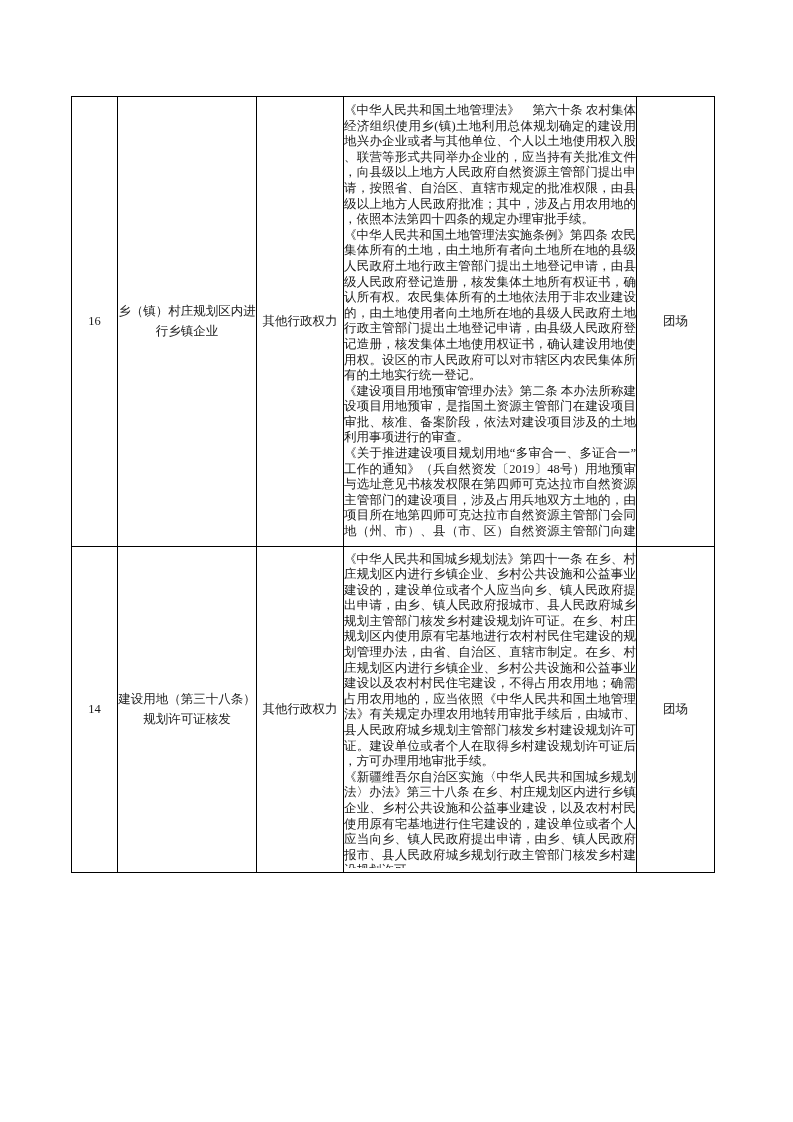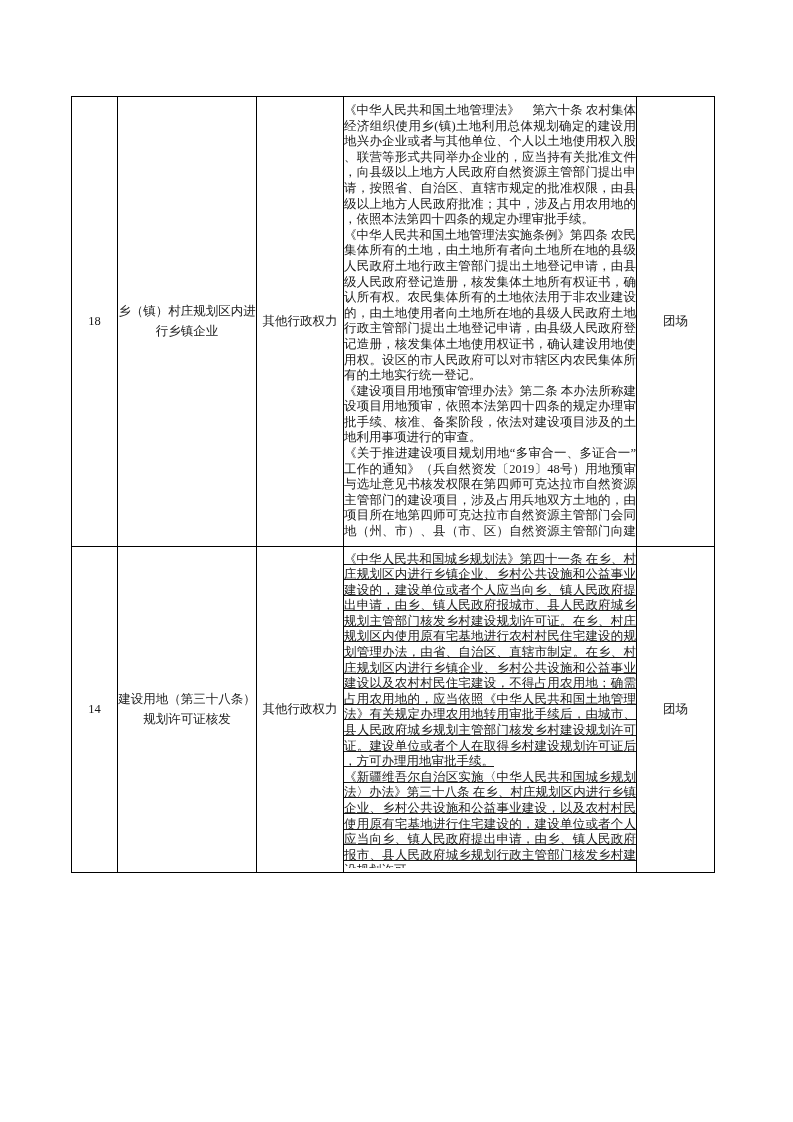--- a/index.html
+++ b/index.html
@@ -37,21 +37,21 @@
     padding: 2px 4px;
   }
   td.legal-cell {
     vertical-align: top;
     padding: 3px 4px 3px 5px;
   }
   .legal-box {
     overflow: hidden;
   }
   .legal-box.r16 { height: 437px; }
-  .legal-box.r17 { height: 316px; text-decoration: underline; }
+  .legal-box.r17 { height: 316px; }
   .para {
     margin: 0;
     text-align: justify;
     text-justify: inter-ideograph;
     word-break: break-all;
     line-break: anywhere;
     line-height: 15.6px;
     font-size: 12.5px;
   }
   tr.row-16 { height: 450px; }
@@ -64,28 +64,28 @@
   <table class="doc-table">
     <colgroup>
       <col style="width:46px">
       <col style="width:139px">
       <col style="width:87px">
       <col style="width:293px">
       <col style="width:78px">
     </colgroup>
     <tbody>
       <tr class="row-16">
-        <td class="center-cell">18</td>
+        <td class="center-cell">16</td>
         <td class="center-cell">乡（镇）村庄规划区内进行乡镇企业</td>
         <td class="center-cell">其他行政权力</td>
         <td class="legal-cell">
           <div class="legal-box r16">
             <p class="para">《中华人民共和国土地管理法》　第六十条 农村集体经济组织使用乡(镇)土地利用总体规划确定的建设用地兴办企业或者与其他单位、个人以土地使用权入股、联营等形式共同举办企业的，应当持有关批准文件，向县级以上地方人民政府自然资源主管部门提出申请，按照省、自治区、直辖市规定的批准权限，由县级以上地方人民政府批准；其中，涉及占用农用地的，依照本法第四十四条的规定办理审批手续。</p>
             <p class="para">《中华人民共和国土地管理法实施条例》第四条 农民集体所有的土地，由土地所有者向土地所在地的县级人民政府土地行政主管部门提出土地登记申请，由县级人民政府登记造册，核发集体土地所有权证书，确认所有权。农民集体所有的土地依法用于非农业建设的，由土地使用者向土地所在地的县级人民政府土地行政主管部门提出土地登记申请，由县级人民政府登记造册，核发集体土地使用权证书，确认建设用地使用权。设区的市人民政府可以对市辖区内农民集体所有的土地实行统一登记。</p>
-            <p class="para">《建设项目用地预审管理办法》第二条 本办法所称建设项目用地预审，依照本法第四十四条的规定办理审批手续、核准、备案阶段，依法对建设项目涉及的土地利用事项进行的审查。</p>
+            <p class="para">《建设项目用地预审管理办法》第二条 本办法所称建设项目用地预审，是指国土资源主管部门在建设项目审批、核准、备案阶段，依法对建设项目涉及的土地利用事项进行的审查。</p>
             <p class="para">《关于推进建设项目规划用地“多审合一、多证合一”工作的通知》（兵自然资发〔2019〕48号）用地预审与选址意见书核发权限在第四师可克达拉市自然资源主管部门的建设项目，涉及占用兵地双方土地的，由项目所在地第四师可克达拉市自然资源主管部门会同地（州、市）、县（市、区）自然资源主管部门向建设单位核发建设项目用地预审与选址意见书。</p>
           </div>
         </td>
         <td class="center-cell">团场</td>
       </tr>
       <tr class="row-17">
         <td class="center-cell">14</td>
         <td class="center-cell">建设用地（第三十八条）规划许可证核发</td>
         <td class="center-cell">其他行政权力</td>
         <td class="legal-cell">

